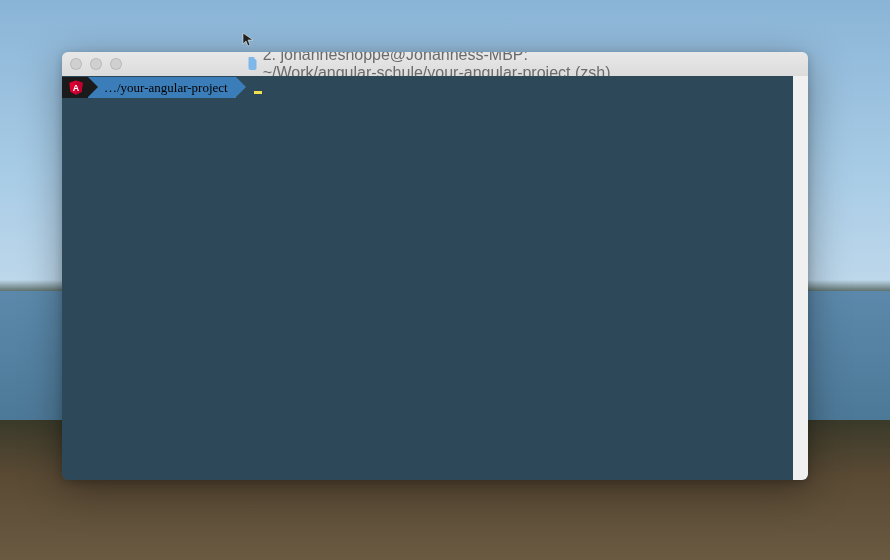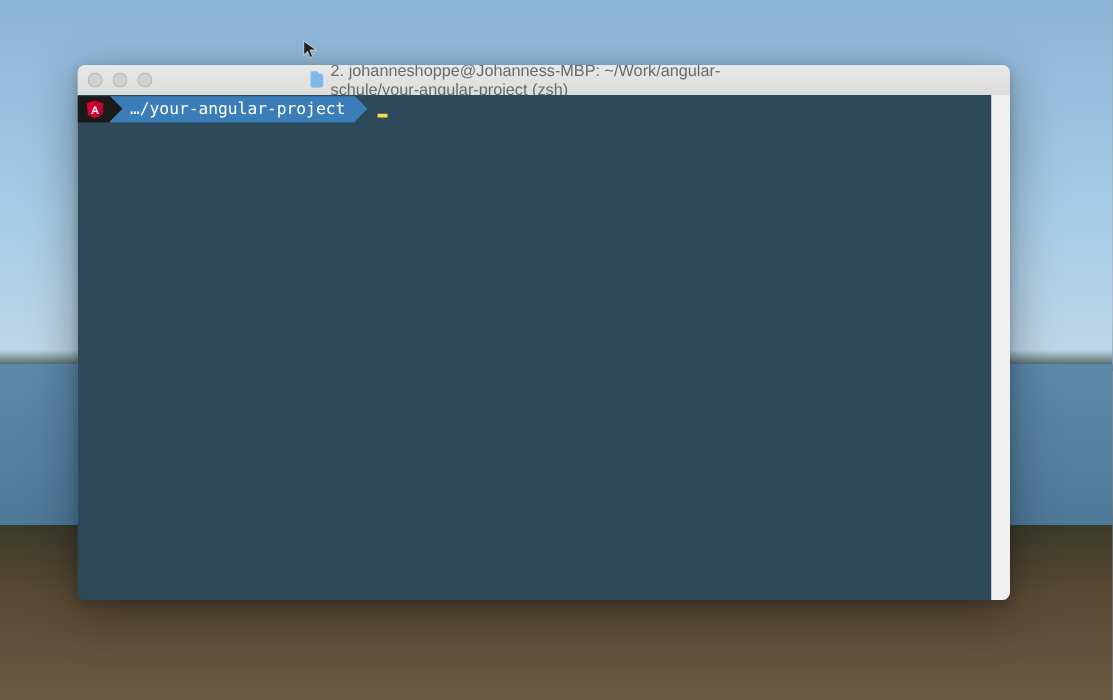--- a/index.html
+++ b/index.html
@@ -93,21 +93,21 @@
       border: 0.5px solid rgba(0,0,0,0.1);
     }
     .window-title-wrap {
       position: absolute;
       left: 50%;
       transform: translateX(-50%);
       display: flex;
       align-items: center;
       gap: 6px;
       color: #6a6a6a;
-      font-size: 13px;
+      font-size: 16px;
     }
     .folder-icon {
       width: 14px;
       height: 11px;
       background: #7eb8e8;
       border-radius: 2px;
       position: relative;
     }
     .folder-icon::before {
       content: '';
@@ -177,23 +177,24 @@
       display: flex;
       align-items: center;
       justify-content: center;
     }
     .angular-badge svg {
       width: 16px;
       height: 17px;
     }
     .seg-blue {
       background: #3b7db8;
-      color: #ffffff;
+      color: #000000;
       padding-left: 16px;
       font-weight: 500;
+      font-family: Liberation Serif, serif;
     }
     .seg-blue::after {
       border-left: 10px solid #3b7db8;
     }
     .cursor {
       display: inline-block;
       width: 8px;
       height: 3px;
       background: #f0e050;
       margin-left: 18px;

